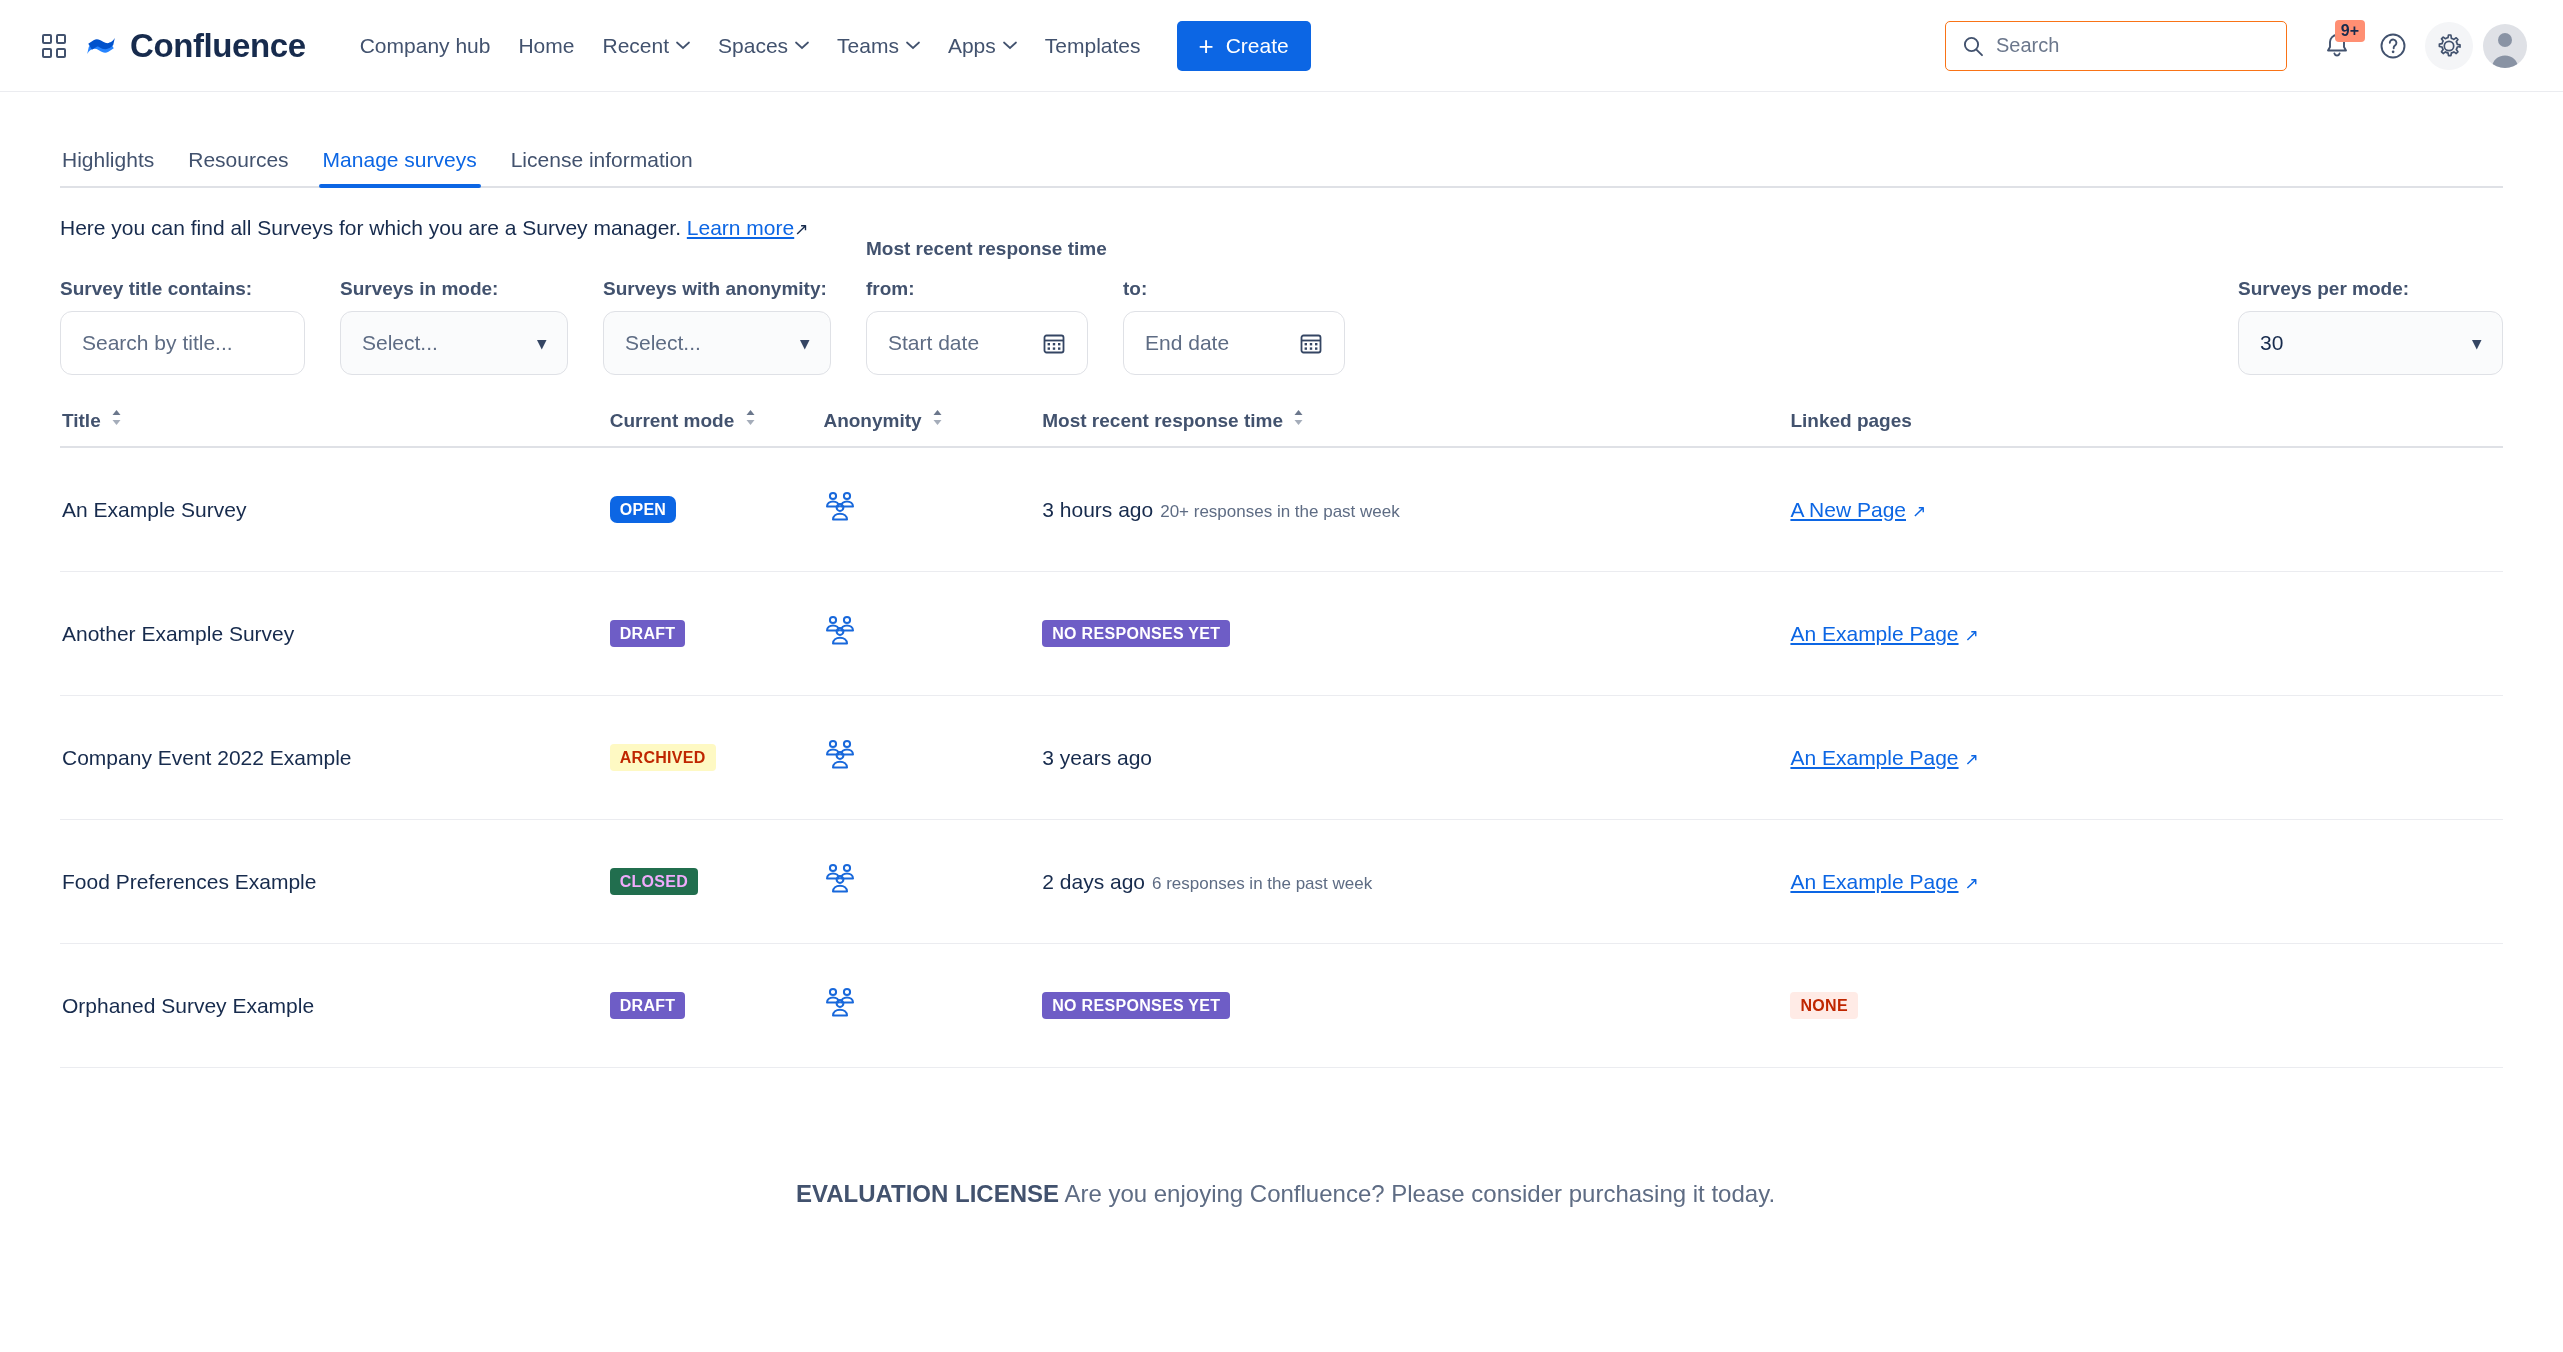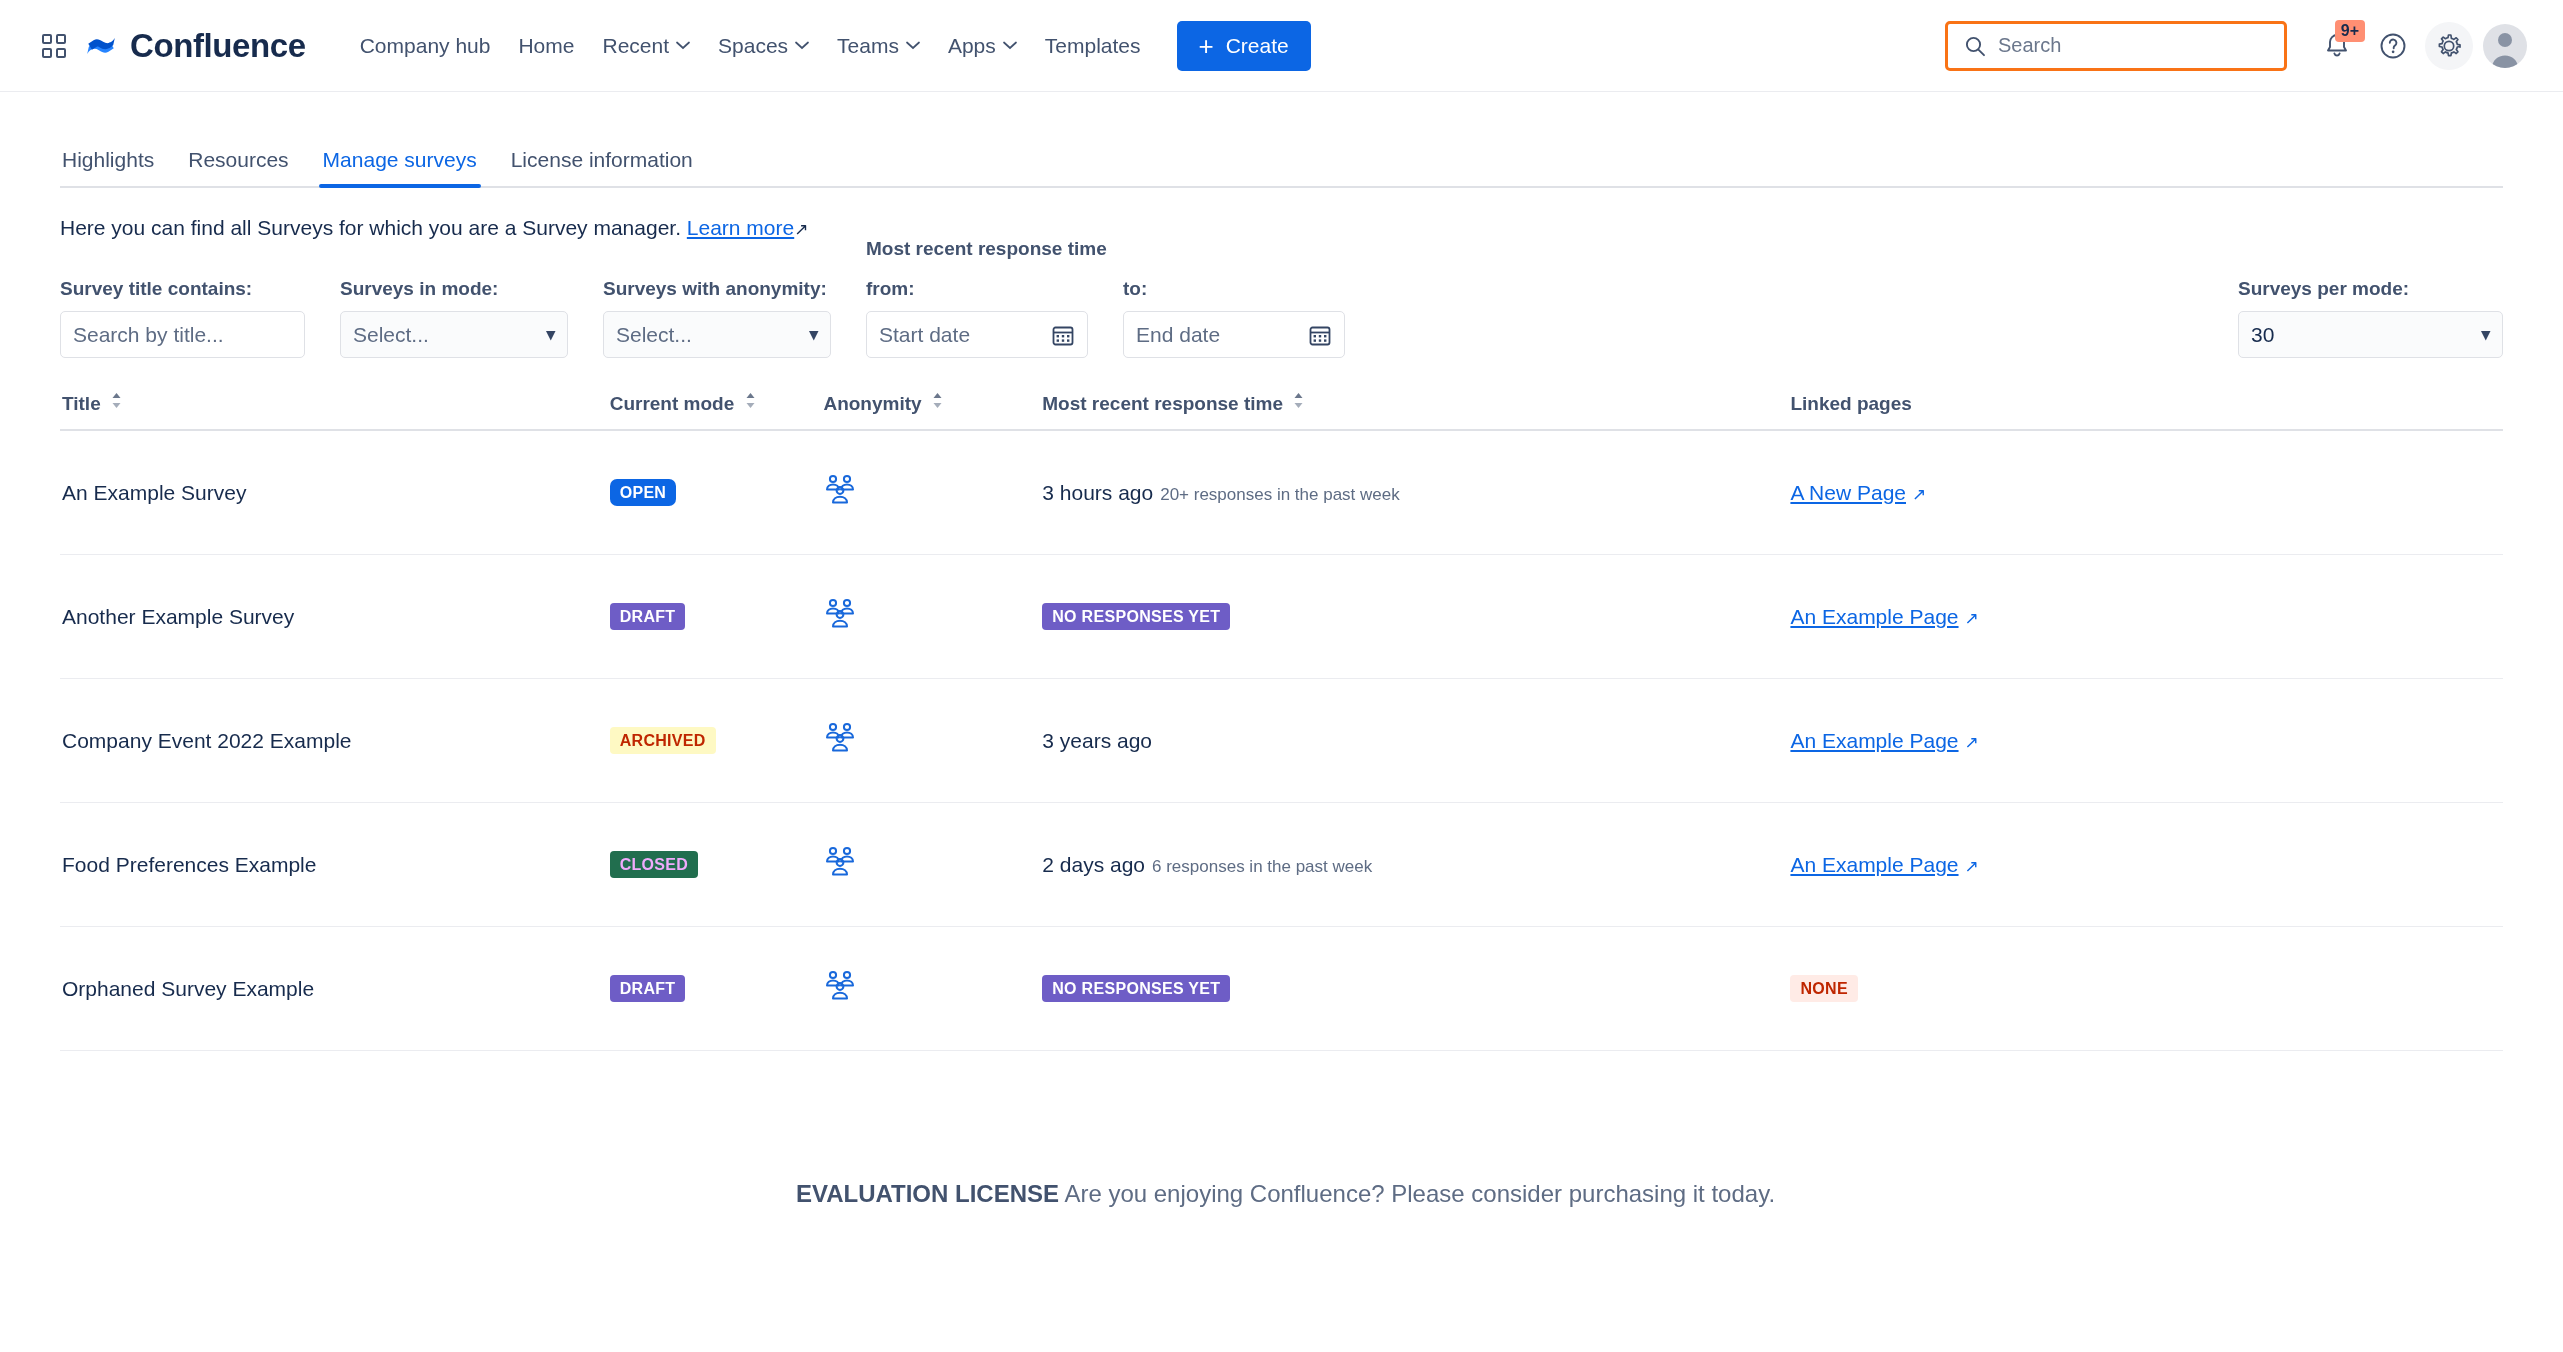--- a/index.html
+++ b/index.html
@@ -58,21 +58,21 @@
     font-family: "Liberation Sans", sans-serif;
     display: flex; align-items: center; gap: 12px;
     cursor: pointer;
     white-space: nowrap;
   }
   .plus-ic { font-size: 26px; line-height: 1; font-weight: 400; }
 
   .topnav-right { margin-left: auto; display: flex; align-items: center; gap: 8px; }
   .searchbox {
     width: 342px; height: 50px;
-    border: 3px solid #f97316; border-radius: 5px;
+    border: 1px solid #f97316; border-radius: 5px;
     display: flex; align-items: center; gap: 12px;
     padding: 0 16px; cursor: text; background:#fff;
     margin-right: 18px;
   }
   .searchbox .ph { font-size: 20px; color: #6B778C; }
 
   .icon-btn {
     width: 48px; height: 48px; border-radius: 50%;
     display: flex; align-items: center; justify-content: center;
     cursor: pointer; position: relative; color: #42526E;
@@ -122,23 +122,23 @@
     display: flex; align-items: flex-end; gap: 0;
     margin-top: 38px; position: relative;
   }
   .f-group { display: flex; flex-direction: column; }
   .f-label { font-size: 19px; font-weight: bold; color: #42526E; margin-bottom: 11px; }
   .f-suplabel {
     font-size: 19px; font-weight: bold; color: #42526E;
     position: absolute; top: -40px; left: 0; white-space: nowrap;
   }
   .f-control {
-    height: 47px; border: 1px solid #DFE1E6; border-radius: 5px;
+    height: 64px; border: 1px solid #DFE1E6; border-radius: 12px;
     background: #FAFBFC;
-    display: flex; align-items: center; padding: 0 12px;
+    display: flex; align-items: center; padding: 0 21px;
     font-size: 21px; color: #5E6C84; cursor: pointer;
   }
   .f-control.text { background:#fff; border-color:#DFE1E6; }
   .f-control .val { color:#172B4D; }
   .f-control .sel-arrow { margin-left: auto; color:#344563; font-weight:bold; font-size:17px;}
   .f-control .cal { margin-left: auto; display:flex; }
 
   .w-title { width: 245px; }
   .w-select { width: 228px; }
   .w-date  { width: 222px; }

